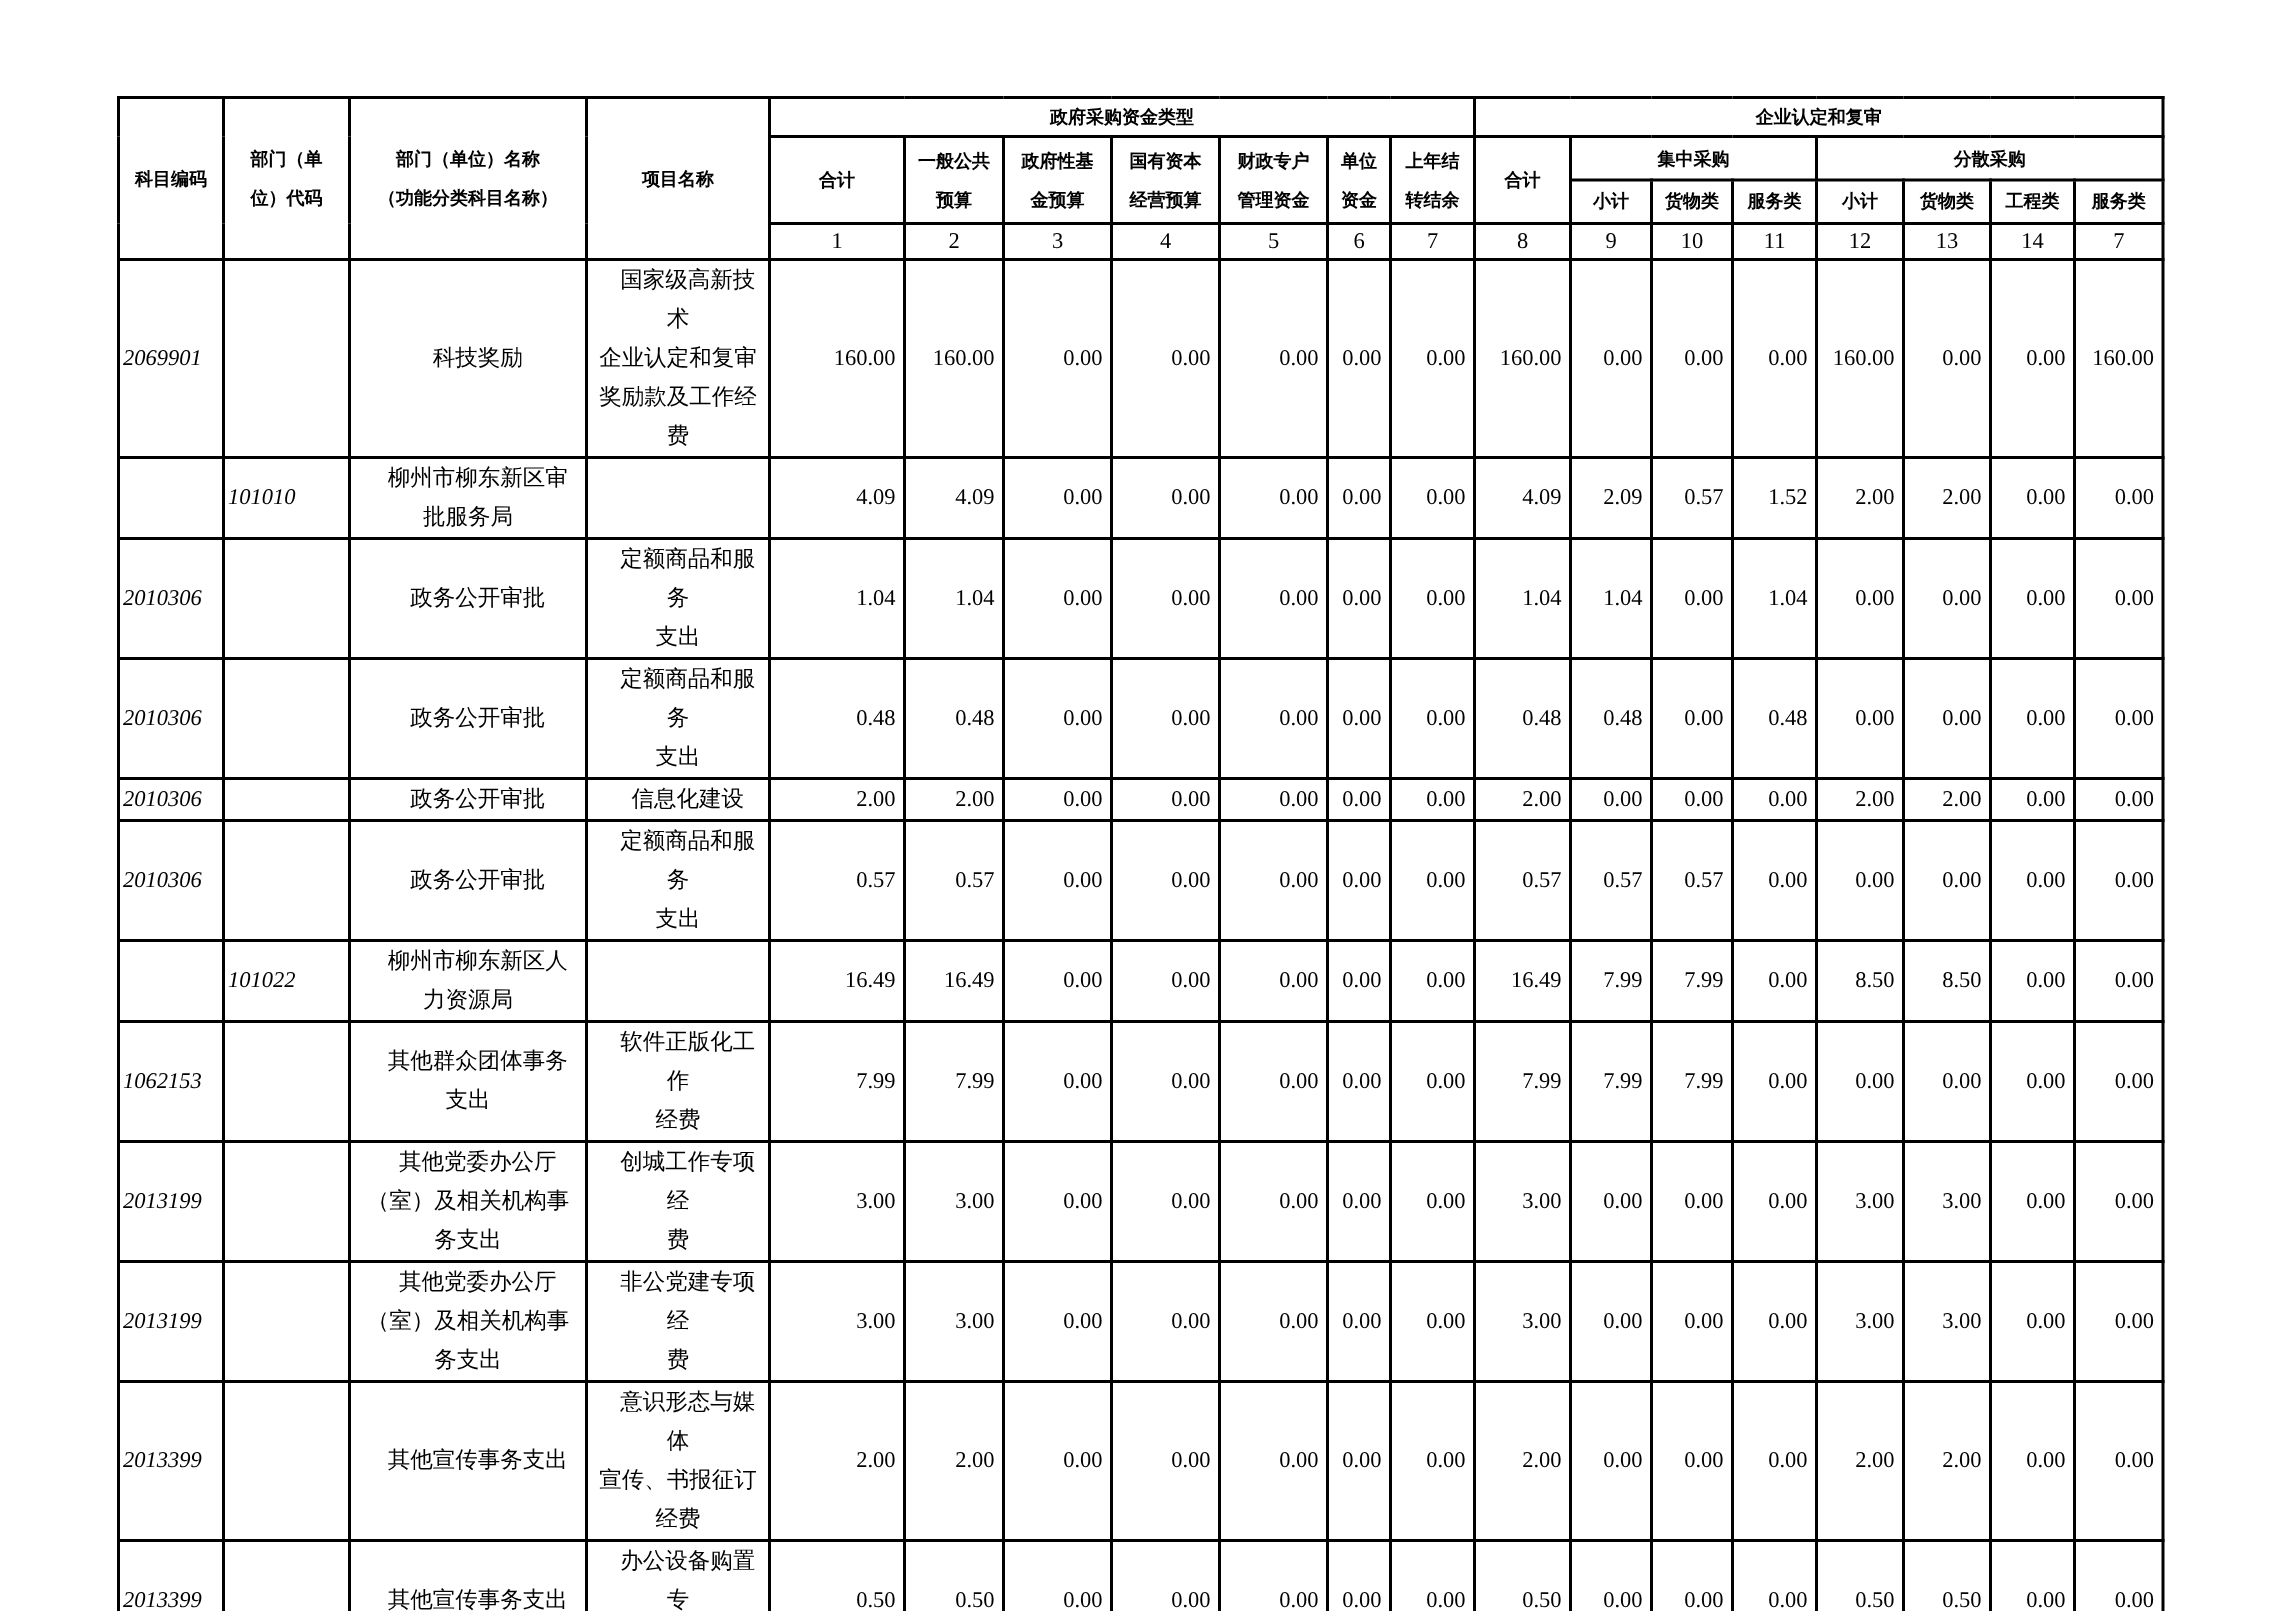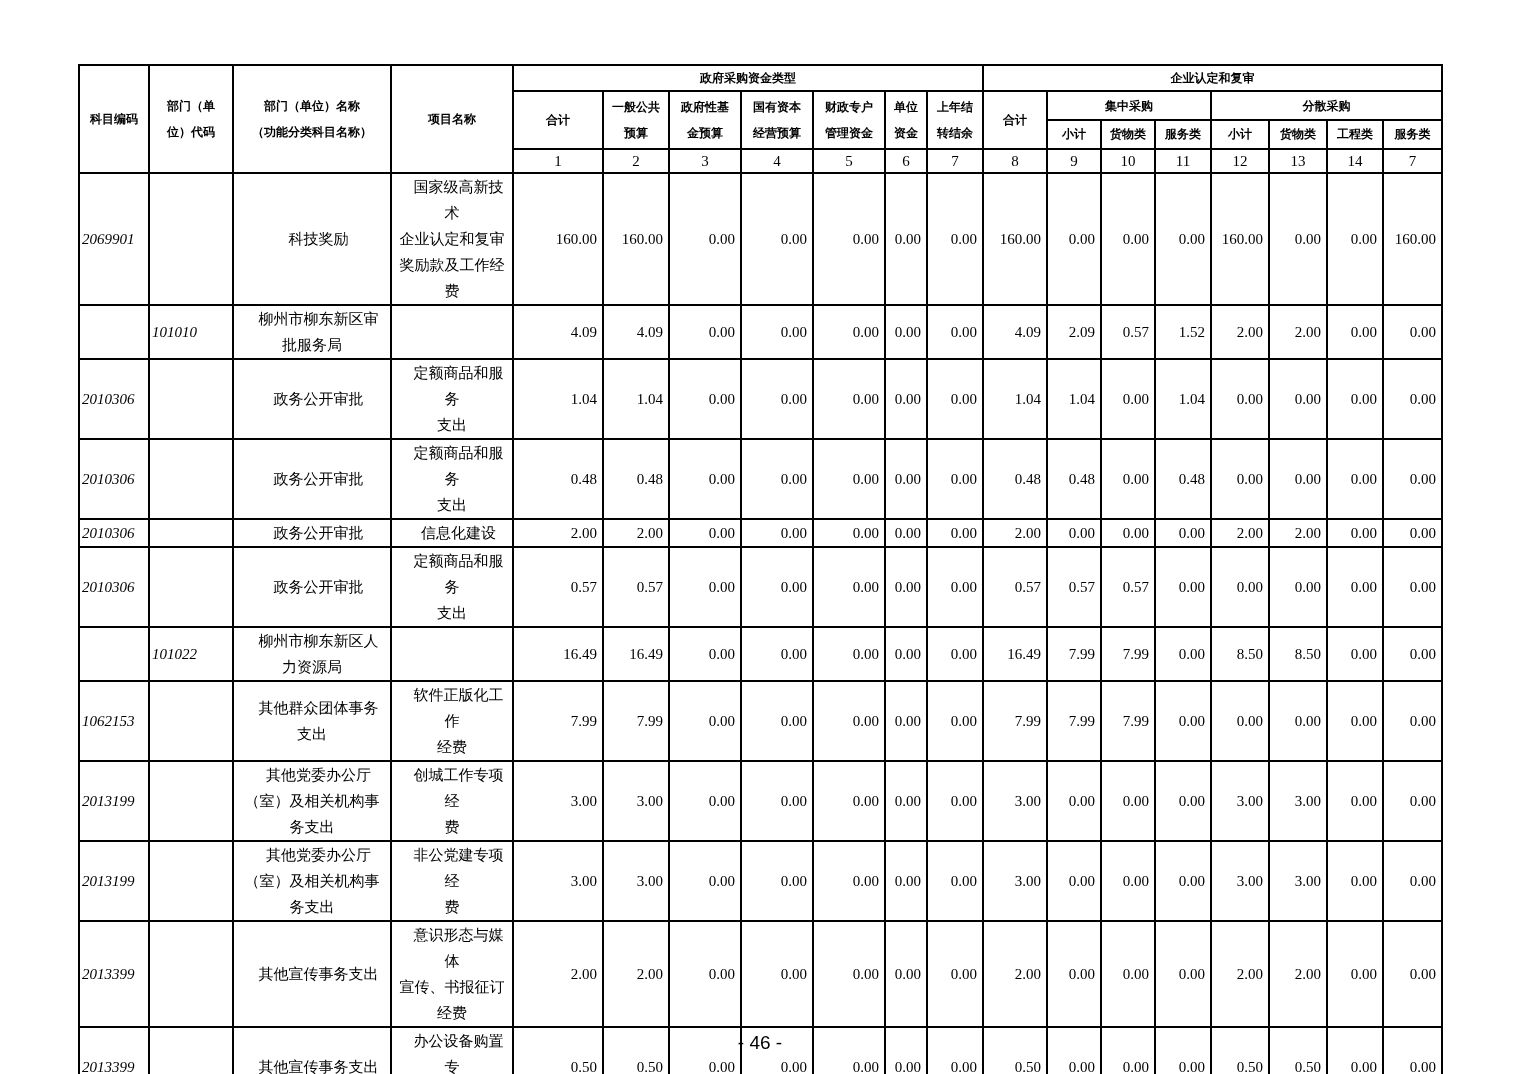--- a/index.html
+++ b/index.html
@@ -410,14 +410,13 @@
           <td class="num">0.00</td>
           <td class="num">0.00</td>
           <td class="num">0.50</td>
           <td class="num">0.50</td>
           <td class="num">0.00</td>
           <td class="num">0.00</td>
         </tr>
       </tbody>
   </table>
 
-  <div class="footer">- 46 -</div>
 </div>
 
 </body></html>

